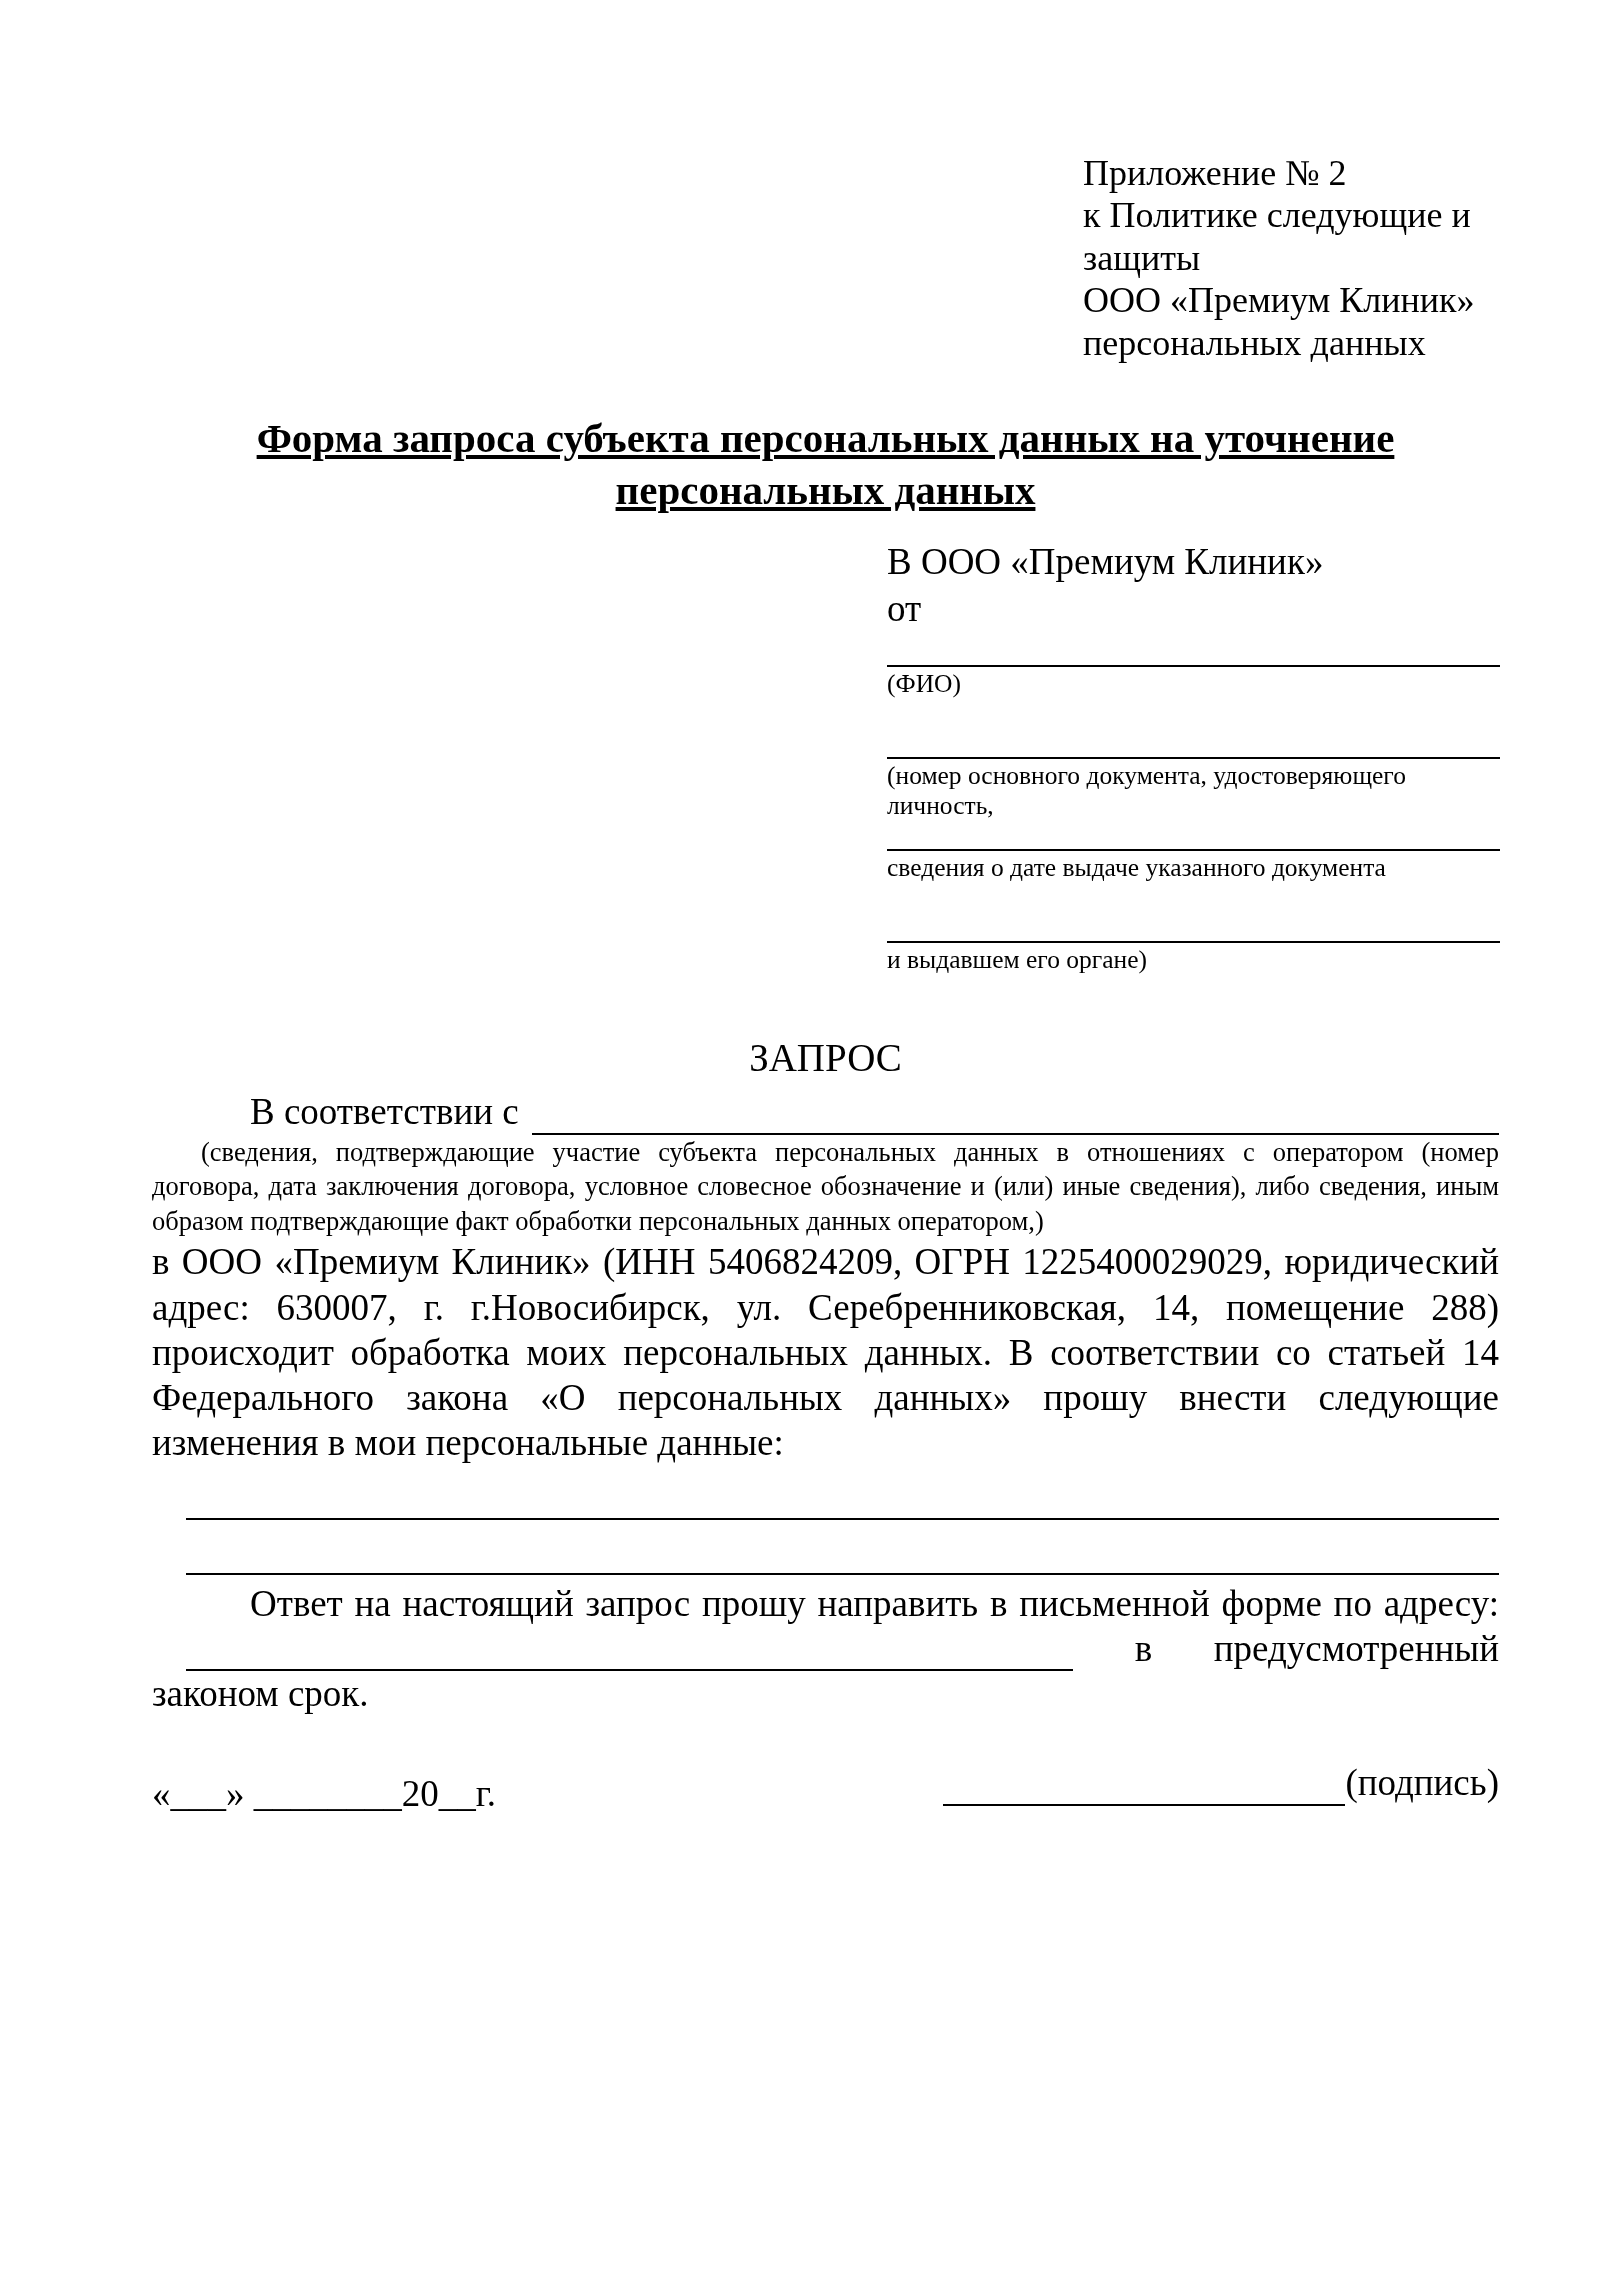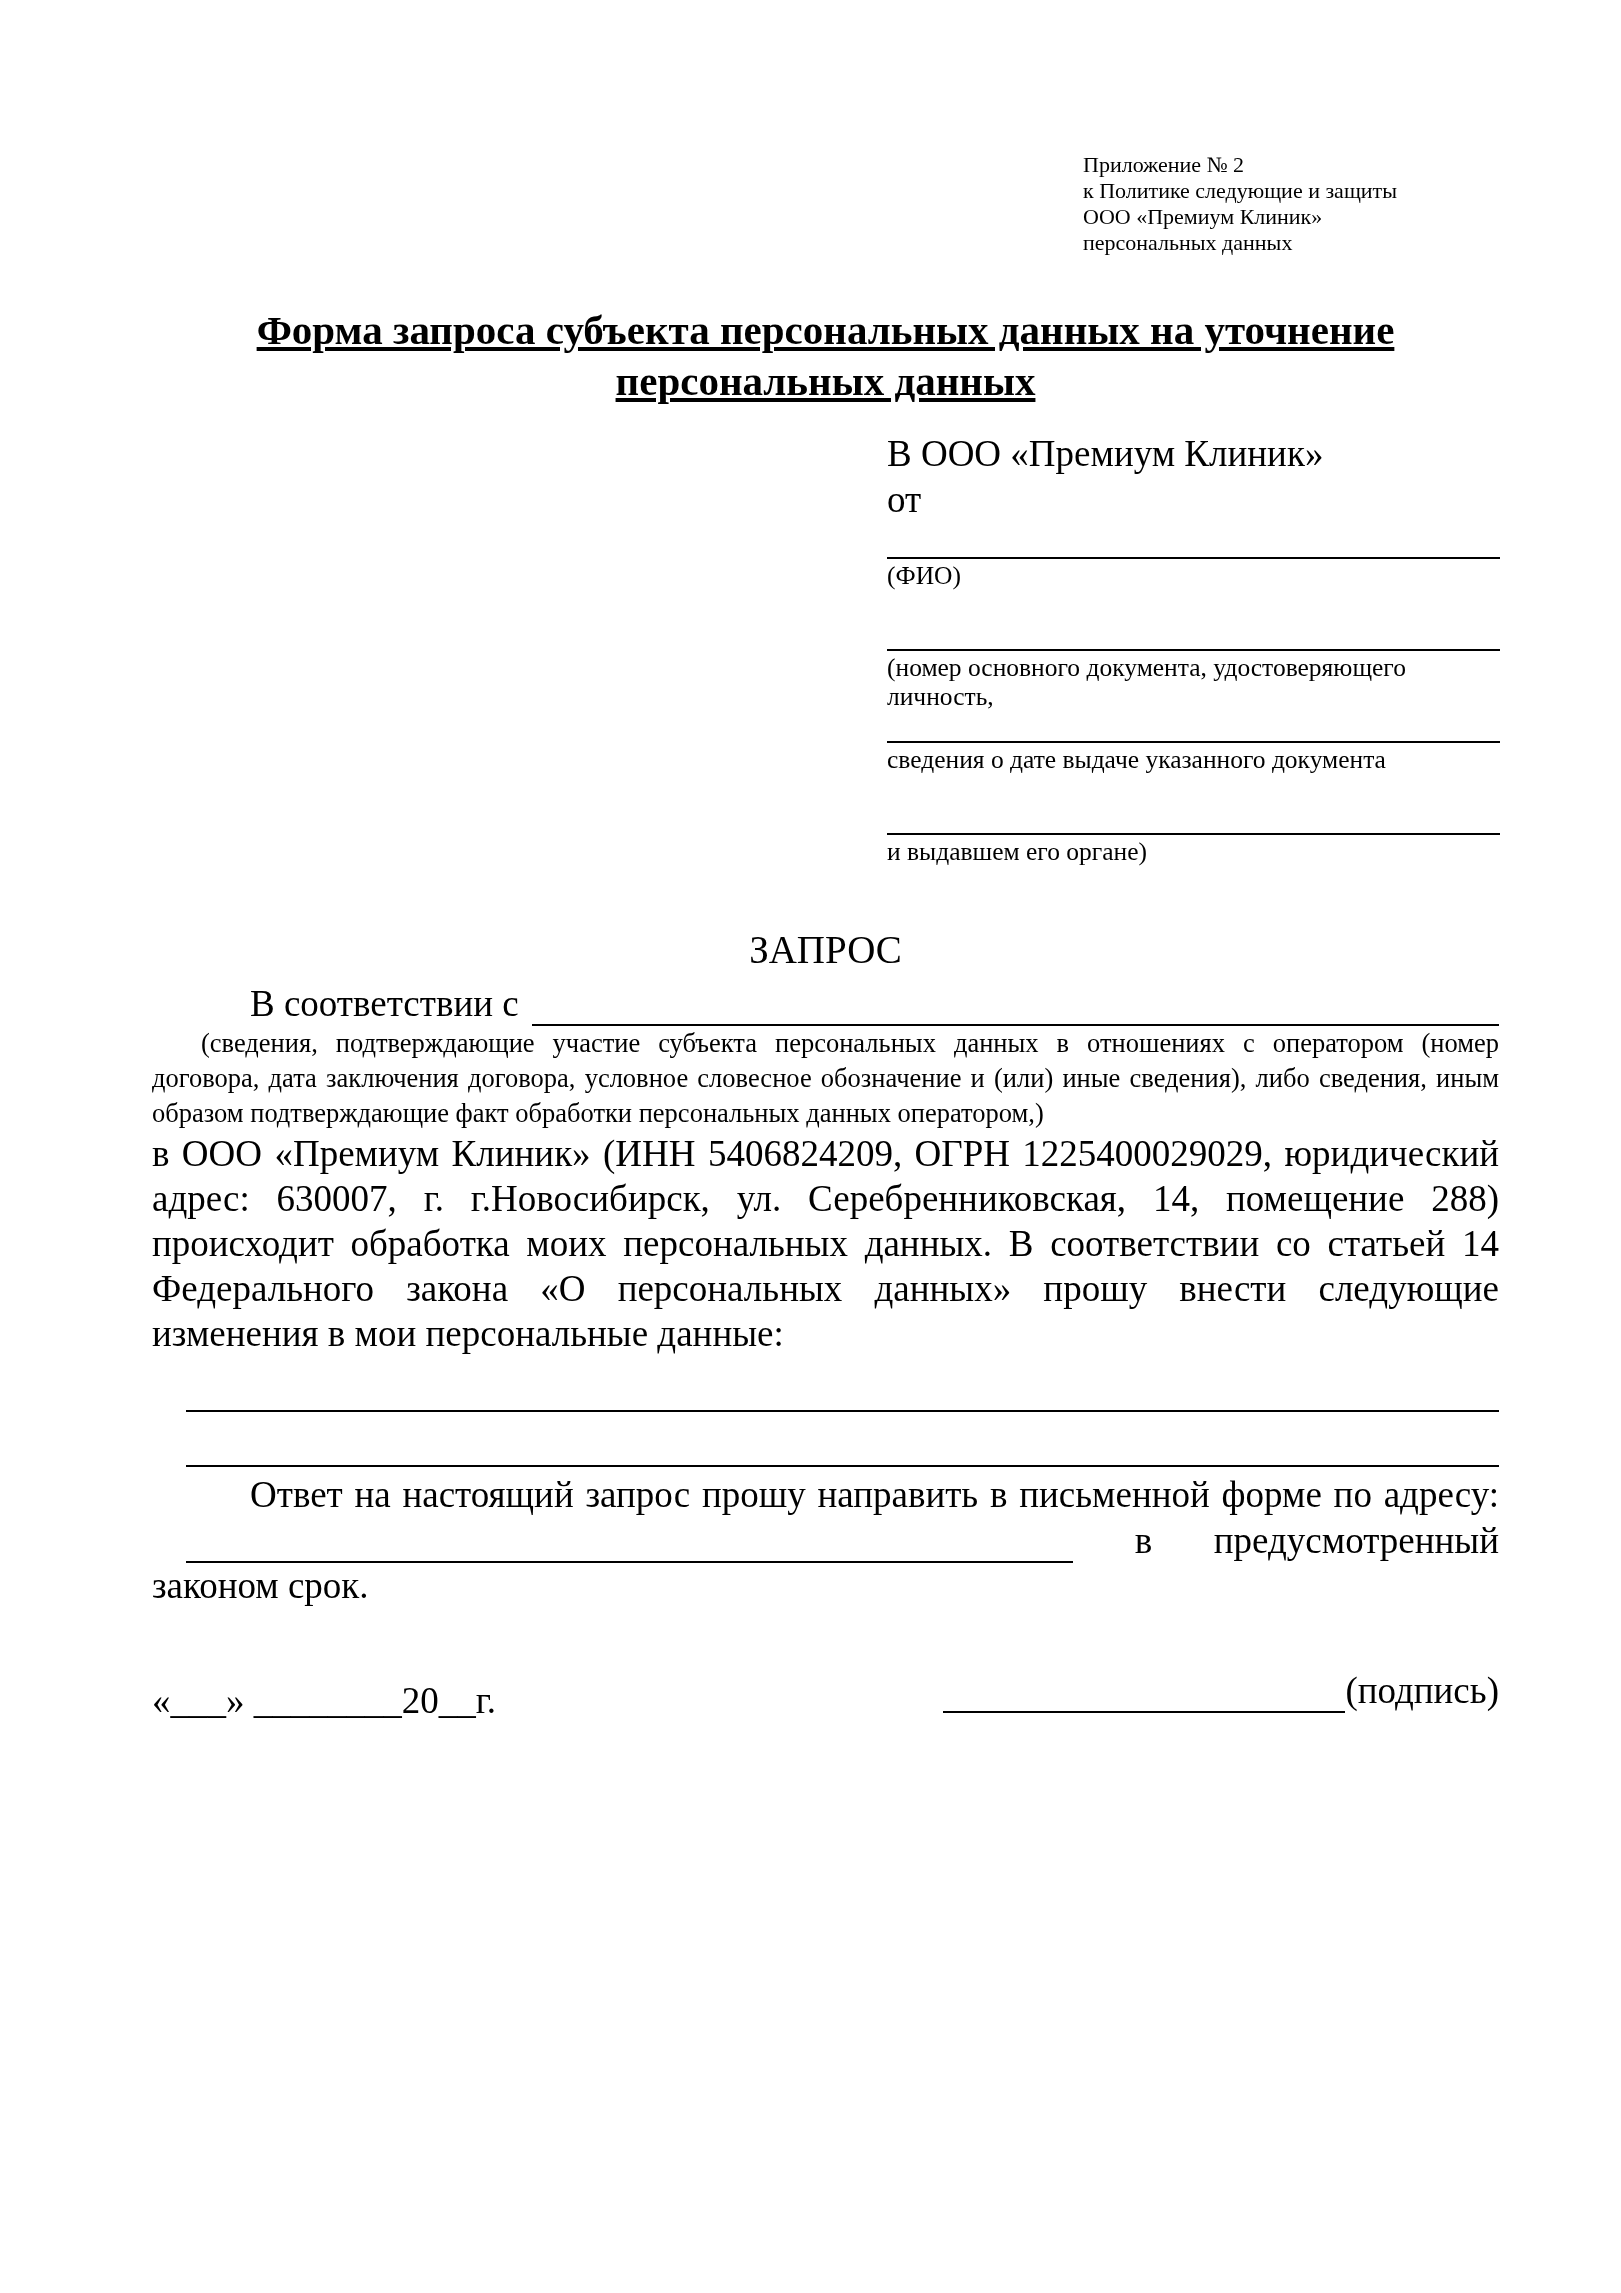--- a/index.html
+++ b/index.html
@@ -18,21 +18,21 @@
     box-sizing: border-box;
     width: 1621px;
     height: 2294px;
     padding: 152px 122px 0 152px;
     background: #ffffff;
   }
 
   
   .appendix {
     margin-left: 931px;
-    font-size: 22px;
+    font-size: 36px;
     line-height: 1.18;
   }
 
   
   .title {
     margin: 49px auto 0 auto;
     width: 1245px;
     text-align: center;
     font-size: 41px;
     font-weight: bold;
@@ -138,21 +138,20 @@
     display: flex;
     justify-content: space-between;
     align-items: baseline;
     font-size: 37px;
     line-height: 1.2;
     gap: 21px;
   }
   .sig-group {
     display: flex;
     align-items: flex-start;
-    margin-top: 16px;
   }
   .sig-line {
     display: inline-block;
     width: 402px;
     align-self: stretch;
     border-bottom: 2.9px solid #000;
   }
 </style>
 </head>
 <body>

